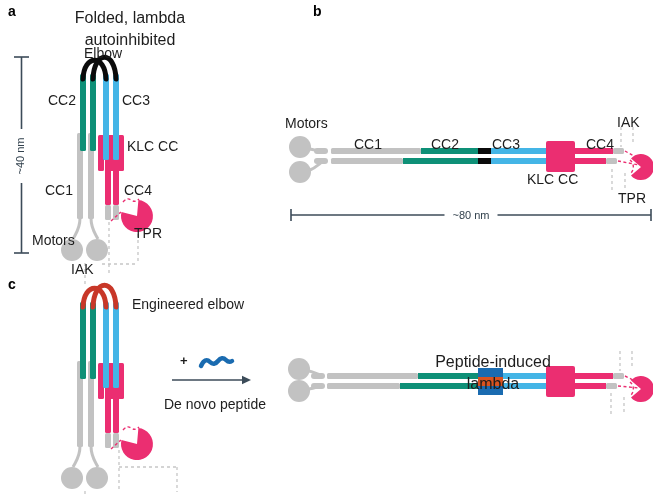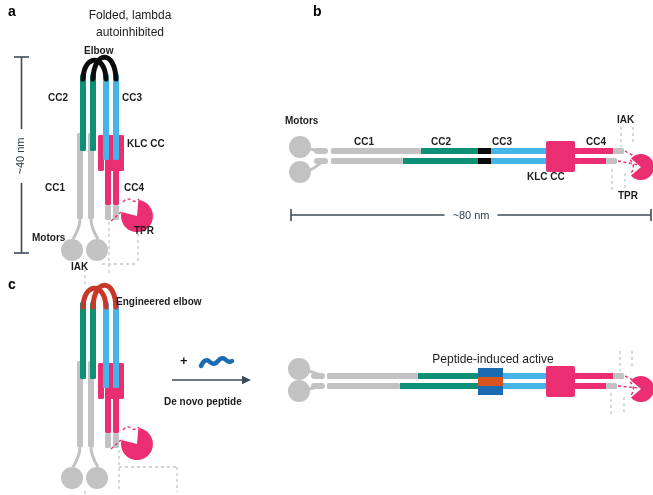--- a/index.html
+++ b/index.html
@@ -3,22 +3,22 @@
 <meta charset="utf-8">
 <style>
   :root{
     --teal:#0e9077; --blue:#44b5e6; --pink:#eb2e71; --gray:#c2c2c2;
     --black:#0b0b0b; --red:#c83728; --navy:#1a6bb0; --orange:#d9531f; --slate:#3c4b59;
   }
   html,body{margin:0;padding:0;background:#fff;}
   .fig{position:relative;width:653px;height:495px;background:#fff;overflow:hidden;
        font-family:"Liberation Sans",sans-serif;}
   .fig svg{position:absolute;left:0;top:0;}
-  .lbl{position:absolute;font-size:10px;color:#1d1d1d;white-space:nowrap;font-weight:bold;}
-  .title{position:absolute;font-size:12px;color:#1d1d1d;text-align:center;line-height:1.4;}
+  .lbl{position:absolute;font-size:14px;color:#1d1d1d;white-space:nowrap;}
+  .title{position:absolute;font-size:16px;color:#1d1d1d;text-align:center;line-height:1.4;}
   .letter{position:absolute;font-weight:700;font-size:14px;color:#000;}
   .vscale{position:absolute;font-size:11px;color:#33424e;background:#fff;padding:1px 4px;
           transform:translate(-50%,-50%) rotate(-90deg);white-space:nowrap;}
   .hscale{position:absolute;font-size:11px;color:#33424e;background:#fff;padding:0 8px;
           transform:translate(-50%,-50%);white-space:nowrap;}
   .plus{position:absolute;font-size:13px;font-weight:700;color:#1d1d1d;}
   .dashg{stroke:#c6c6c6;stroke-width:1.3;fill:none;stroke-dasharray:3 3;}
   .dashp{stroke:var(--pink);stroke-width:1.4;fill:none;stroke-dasharray:3 2.5;}
   .stalk{stroke:var(--gray);stroke-width:3;fill:none;}
   .elbow{fill:none;stroke-width:5;stroke-linecap:round;}
@@ -207,18 +207,18 @@
   <span class="lbl" style="left:354px;top:136px">CC1</span>
   <span class="lbl" style="left:431px;top:136px">CC2</span>
   <span class="lbl" style="left:492px;top:136px">CC3</span>
   <span class="lbl" style="left:586px;top:136px">CC4</span>
   <span class="lbl" style="left:527px;top:171px">KLC CC</span>
   <span class="lbl" style="left:617px;top:114px">IAK</span>
   <span class="lbl" style="left:618px;top:190px">TPR</span>
   <span class="hscale" style="left:471px;top:215px">~80 nm</span>
 
   <span class="letter" style="left:8px;top:276px">c</span>
-  <span class="lbl" style="left:116px;top:296px">Engineered elbow</span>
+  <span class="lbl" style="left:132px;top:296px">Engineered elbow</span>
   <span class="plus" style="left:180px;top:353px">+</span>
   <span class="lbl" style="left:164px;top:396px">De novo peptide</span>
-  <div class="title" style="left:420px;top:351px;width:146px">Peptide-induced active</div>
+  <div class="title" style="left:420px;top:351px;width:146px">Peptide-induced lambda</div>
 
 </div>
 
 </body></html>

